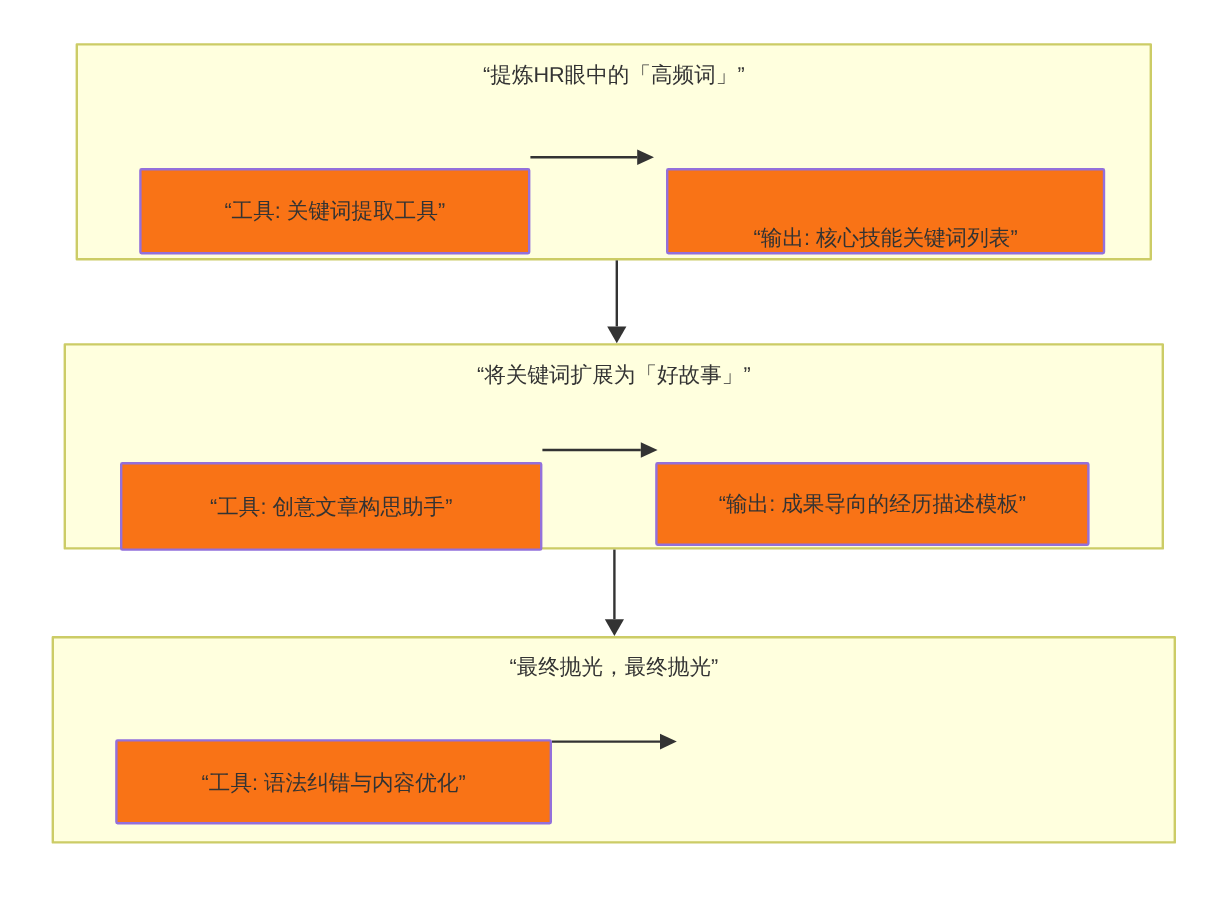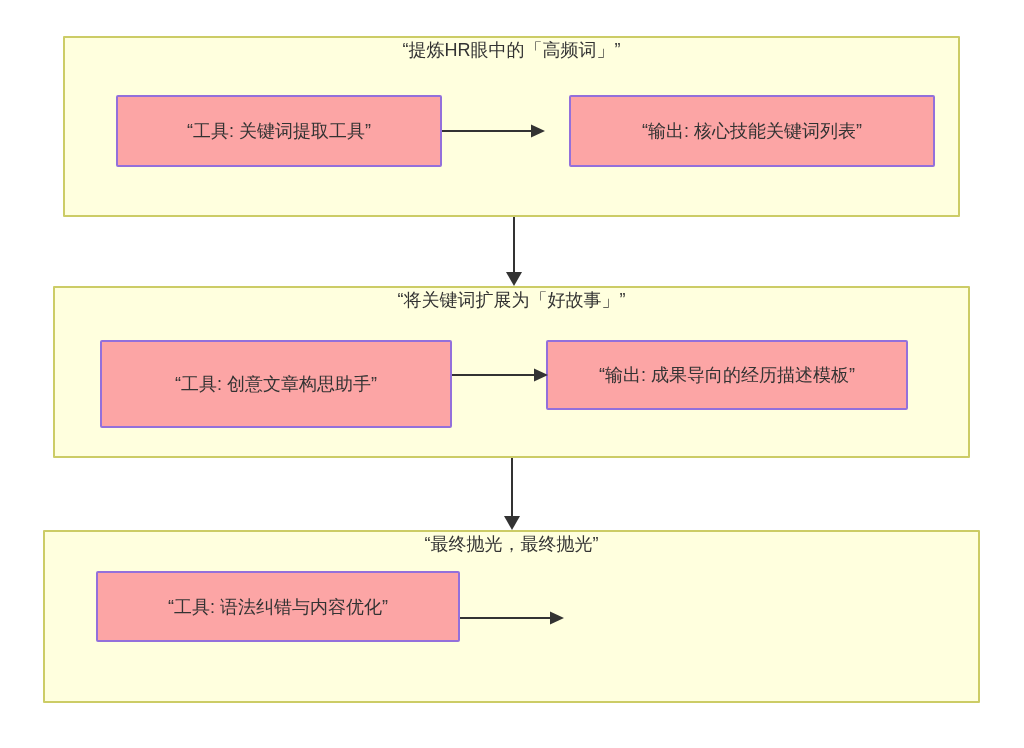--- a/index.html
+++ b/index.html
@@ -29,39 +29,40 @@
     background: #ffffde;
     border: 2px solid #cccc66;
     box-sizing: border-box;
     border-radius: 1px;
   }
 
   .subgraph-title {
     position: absolute;
     left: 0;
     right: 0;
-    top: 0;
+    top: 12px;
     text-align: center;
     font-size: 18px;
     line-height: 24px;
     color: #333333;
     white-space: nowrap;
   }
 
   
   .node {
     position: absolute;
-    background: #fca5a5;
+    background: #f97316;
     border: 2px solid #9370db;
     box-sizing: border-box;
     border-radius: 2px;
     display: flex;
     align-items: center;
     justify-content: center;
     overflow: hidden;
+    margin-top: 45px;
   }
   .node-label {
     font-size: 18px;
     line-height: 24px;
     color: #333333;
     white-space: nowrap;
     text-align: center;
     padding: 0 6px;
   }
   
@@ -98,29 +99,29 @@
 <div id="canvas">
 
   <div class="subgraph" style="left:63px; top:36px; width:897px; height:181px;">
     <div class="subgraph-title">“提炼HR眼中的「高频词」”</div>
   </div>
 
   <div class="node" style="left:116px; top:95px; width:326px; height:72px;">
     <span class="node-label">“工具: 关键词提取工具”</span>
   </div>
 
-  <div class="node clipped" style="left:569px; top:95px; width:366px; height:72px;">
+  <div class="node clipped" style="left:555px; top:95px; width:366px; height:72px;align-items:flex-end;">
     <span class="node-label">“输出: 核心技能关键词列表”</span>
   </div>
 
   <div class="subgraph" style="left:53px; top:286px; width:917px; height:172px;">
     <div class="subgraph-title">“将关键词扩展为「好故事」”</div>
   </div>
 
-  <div class="node" style="left:100px; top:340px; width:352px; height:88px;">
+  <div class="node" style="left:100px; top:340px; width:352px; height:74px;">
     <span class="node-label">“工具: 创意文章构思助手”</span>
   </div>
 
   <div class="node clipped" style="left:546px; top:340px; width:362px; height:70px;">
     <span class="node-label">“输出: 成果导向的经历描述模板”</span>
   </div>
 
   <div class="subgraph" style="left:43px; top:530px; width:937px; height:173px;">
     <div class="subgraph-title">“最终抛光，最终抛光”</div>
   </div>

